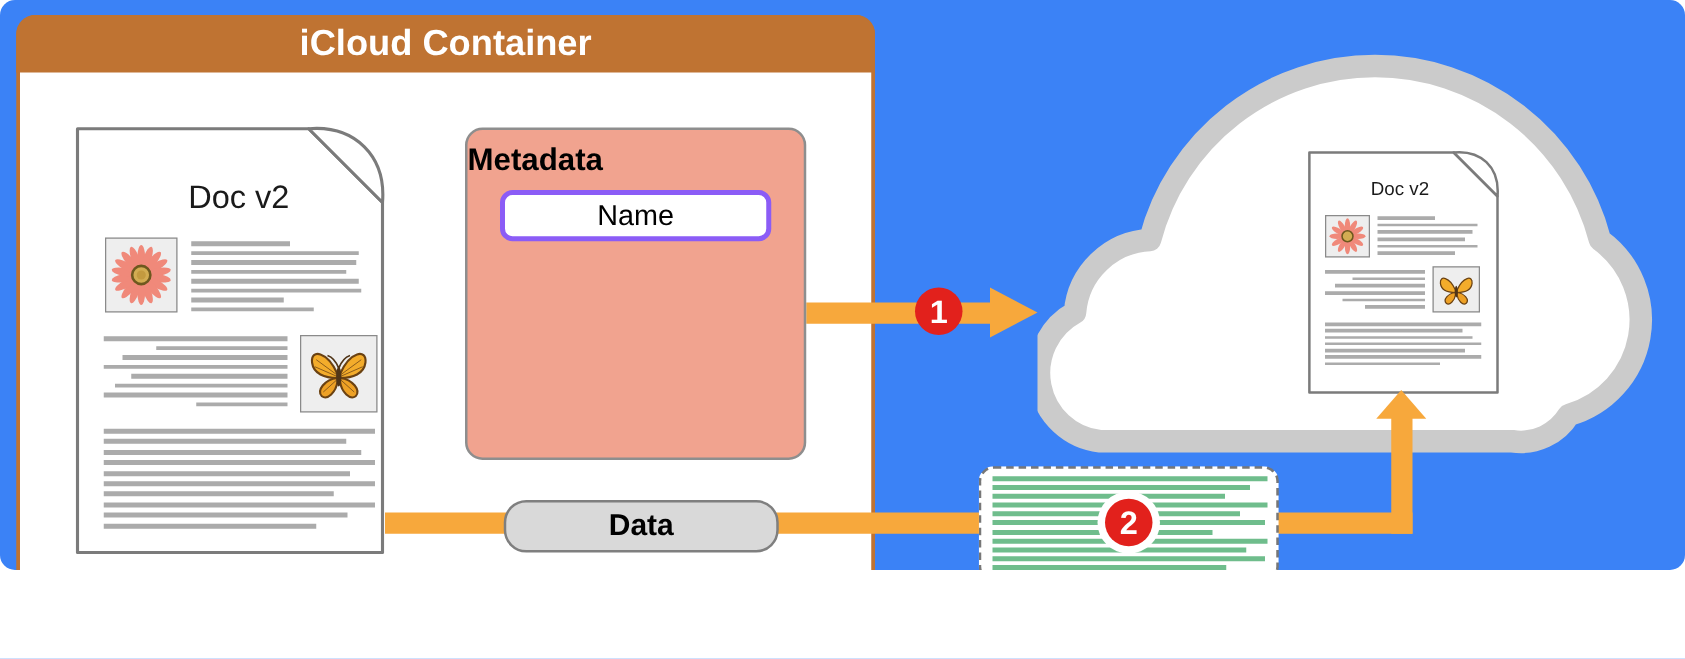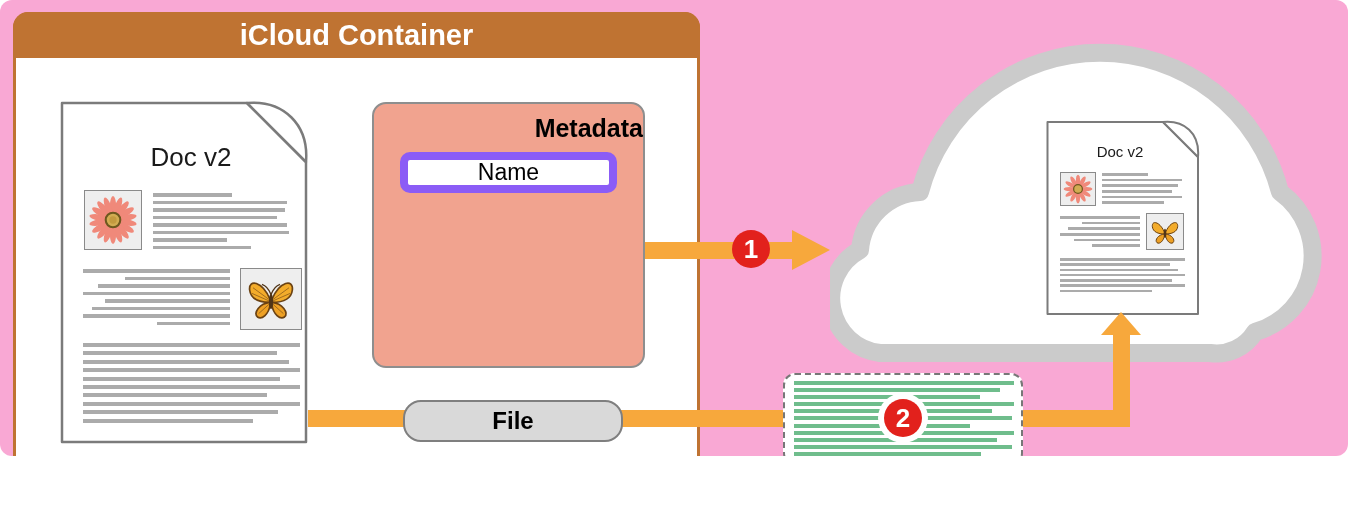--- a/index.html
+++ b/index.html
@@ -1,16 +1,16 @@
 <!DOCTYPE html>
 <html><head>
 <meta charset="utf-8">
 <style>
   html,body{margin:0;padding:0;background:#fff;}
-  .stage{position:relative;width:1348px;height:456px;background:#f9a8d4;overflow:hidden;
+  .stage{position:relative;width:1348px;height:456px;background:#3b82f6;overflow:hidden;
          font-family:"Liberation Sans",sans-serif;border-radius:12px;}
   .abs{position:absolute;}
 
   
   .icloud-box{left:13px;top:12px;width:687px;height:468px;border:3px solid #bf7332;
               border-radius:16px 16px 22px 22px;box-sizing:border-box;background:#fff;}
   .icloud-header{position:absolute;left:-3px;top:-3px;right:-3px;height:46px;background:#bf7332;
                  border-radius:15px 15px 0 0;color:#fff;font-weight:bold;font-size:29px;
                  display:flex;align-items:center;justify-content:center;}
 
@@ -27,24 +27,24 @@
   .doc-lines3 .ln{height:4px;margin-bottom:4.4px;}
   .mini-lines .ln{height:2.5px;margin-bottom:3.2px;}
   .mini-lines3 .ln{height:2.5px;margin-bottom:2.8px;}
   .minidoc-body{left:1046px;top:120px;width:156px;height:196px;}
   .minidoc-title{position:absolute;left:34px;top:23px;width:80px;text-align:center;
                  font-size:15px;color:#1a1a1a;}
 
   
   .metadata-box{left:372px;top:102px;width:273px;height:266px;background:#f1a38f;
                 border:2px solid #8e8e8e;border-radius:14px;box-sizing:border-box;}
-  .metadata-title{position:absolute;top:10px;left:0;right:0;text-align:right;
+  .metadata-title{position:absolute;top:10px;left:0;right:0;text-align:left;
                   font-size:25px;font-weight:bold;color:#000;}
   .metadata-field{position:absolute;left:26px;width:217px;height:41px;background:#fff;
-                  border:8px solid #8b5cf6;border-radius:10px;box-sizing:border-box;
+                  border:4px solid #8b5cf6;border-radius:10px;box-sizing:border-box;
                   display:flex;align-items:center;justify-content:center;font-size:23px;color:#000;}
 
   
   .band{background:#f7a83c;}
   .arrowhead-right{width:0;height:0;border-top:20px solid transparent;
                    border-bottom:20px solid transparent;border-left:38px solid #f7a83c;}
   .arrowhead-up{width:0;height:0;border-left:20px solid transparent;
                 border-right:20px solid transparent;border-bottom:23px solid #f7a83c;}
   .step-badge{width:38px;height:38px;border-radius:50%;background:#e2211c;color:#fff;
               font-size:26px;font-weight:bold;display:flex;align-items:center;justify-content:center;}
@@ -159,21 +159,21 @@
         <div class="ln" style="width: 197px;"></div>
         <div class="ln" style="width: 217px;"></div>
         <div class="ln" style="width: 184px;"></div>
         <div class="ln" style="width: 217px;"></div>
         <div class="ln" style="width: 195px;"></div>
         <div class="ln" style="width: 170px;"></div>
       </div>
   </div>
 
   <div class="abs data-pill">
-    <span>File</span>
+    <span>Data</span>
   </div>
 
   <div class="abs bits-box">
     <div class="abs lines bits-lines">
         <div class="ln" style="width: 220px;"></div>
         <div class="ln" style="width: 206px;"></div>
         <div class="ln" style="width: 186px;"></div>
         <div class="ln" style="width: 220px;"></div>
         <div class="ln" style="width: 198px;"></div>
         <div class="ln" style="width: 218px;"></div>

